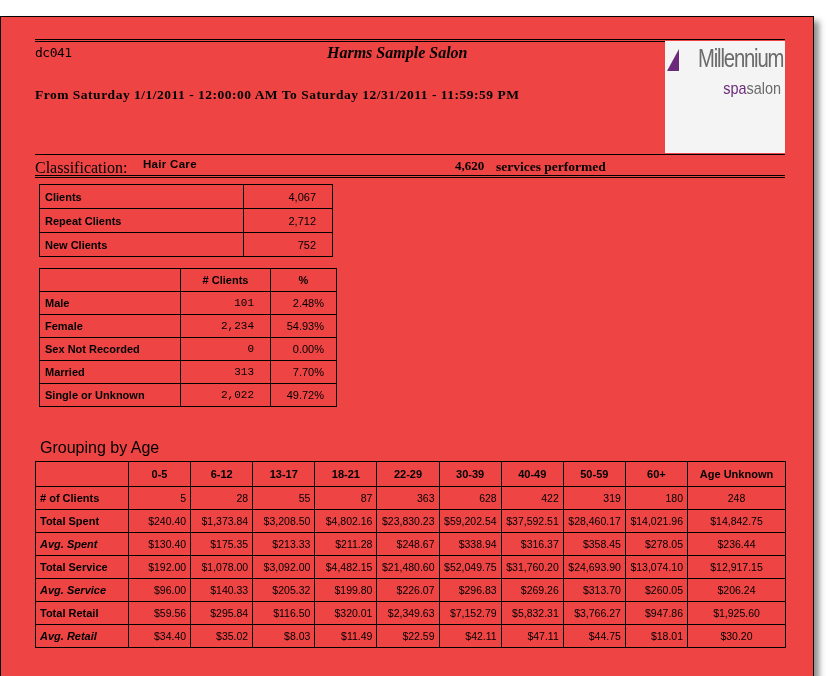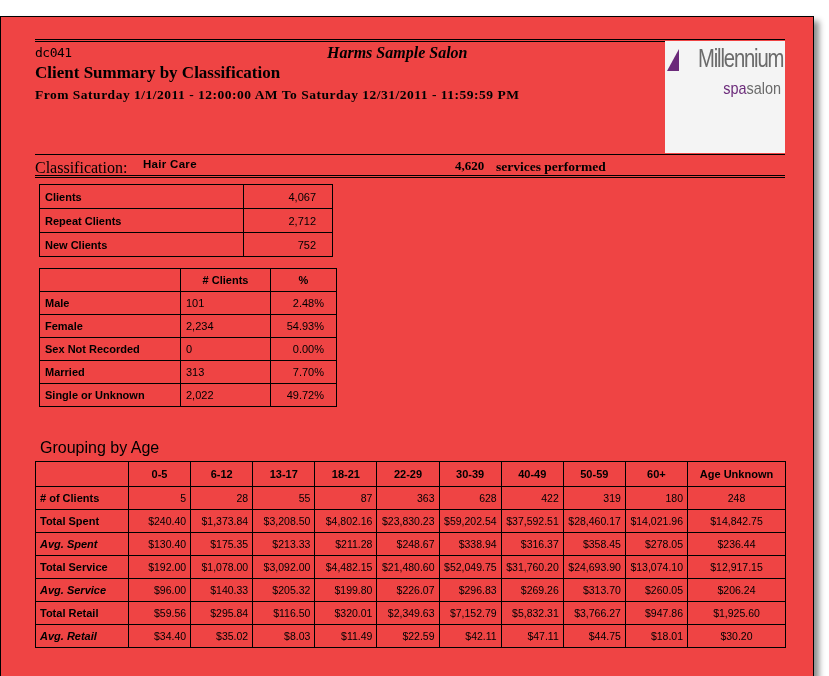--- a/index.html
+++ b/index.html
@@ -24,40 +24,39 @@
   table { border-collapse:collapse; position:absolute; font-size:11px; }
   td, th { border:1px solid #000; padding:0 5px; }
   .t1 { left:38px; top:167px; width:294px; }
   .t1 td { height:23px; }
   .t1 td.lab { font-weight:bold; width:193px; }
   .t1 td.val { text-align:right; padding-right:16px; }
   .t2 { left:38px; top:251px; width:298px; }
   .t2 th { font-weight:bold; height:22px; text-align:center; }
   .t2 td { height:22px; }
   .t2 td.lab { font-weight:bold; width:130px; }
-  .t2 td.num { text-align:left; padding-right:16px; width:68px; }
+  .t2 td.num { text-align:right; padding-right:16px; width:68px;font-family:Liberation Mono, monospace; }
   .t2 td.pct { text-align:right; padding-right:12px; }
   .grp-title { left:39px; top:422px; font-size:16px; }
   .t3 { left:34px; top:444px; width:751px; table-layout:fixed; }
   .t3 th { height:24px; font-weight:bold; text-align:center; font-size:11px; }
   .t3 td { height:22px; text-align:right; font-size:10.5px; padding:0 4px; }
   .t3 td.lab { text-align:left; font-weight:bold; font-size:11px; }
   .t3 td.lab.it { font-style:italic; }
   .t3 td.last { text-align:center; }
 </style>
 </head>
 <body>
 
 <div class="page">
   <div class="rule" style="top:22px;"></div>
   <div class="rule" style="top:24px;"></div>
 
   <div class="abs report-id">dc041</div>
   <div class="abs salon serif">Harms Sample Salon</div>
-  <div class="abs title serif">Client Summary by Classification</div>
   <div class="abs range serif">From Saturday 1/1/2011 - 12:00:00 AM  To  Saturday 12/31/2011 - 11:59:59 PM</div>
 
   <div class="abs logo">
     <span class="logo-mark"></span>
     <span class="logo-top">Millennium</span>
     <span class="logo-bot"><span class="spa">spa</span><span>salon</span></span>
   </div>
 
   <div class="rule" style="top:137px;"></div>
   <div class="abs class-label serif">Classification:</div>

